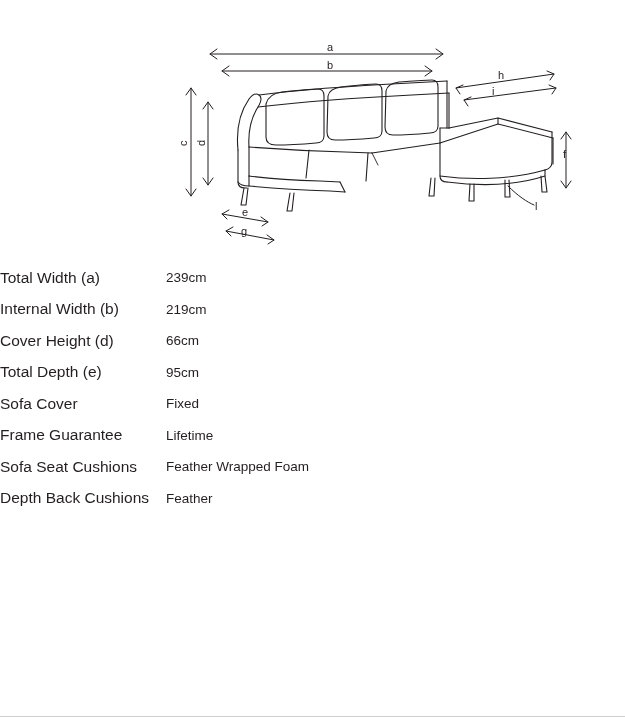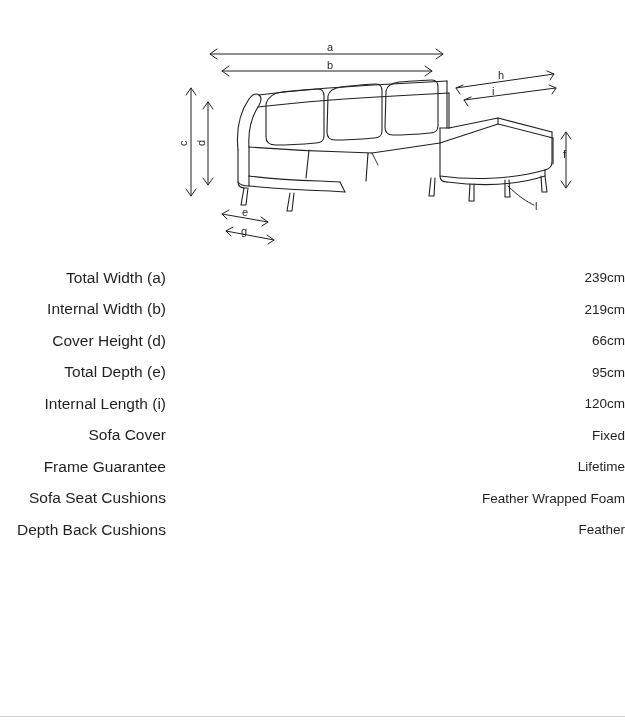--- a/index.html
+++ b/index.html
@@ -30,21 +30,20 @@
   #diagram-area svg {
     display: block;
   }
   
   #spec-table {
     position: absolute;
     left: 0;
     top: 262px;
     width: 625px;
     border-collapse: collapse;
-    text-align: right;
   }
   #spec-table tr {
     height: 31.5px;
   }
   #spec-table td {
     padding: 0;
     vertical-align: middle;
     border: none;
     white-space: nowrap;
   }
@@ -222,24 +221,20 @@
       </tr>
       <tr>
         <td class="label">Cover Height (d)</td>
         <td class="value">66cm</td>
       </tr>
       <tr>
         <td class="label">Total Depth (e)</td>
         <td class="value">95cm</td>
       </tr>
       <tr>
-        <td class="label">Internal Length (i)</td>
-        <td class="value">120cm</td>
-      </tr>
-      <tr>
         <td class="label">Sofa Cover</td>
         <td class="value">Fixed</td>
       </tr>
       <tr>
         <td class="label">Frame Guarantee</td>
         <td class="value">Lifetime</td>
       </tr>
       <tr>
         <td class="label">Sofa Seat Cushions</td>
         <td class="value">Feather Wrapped Foam</td>

